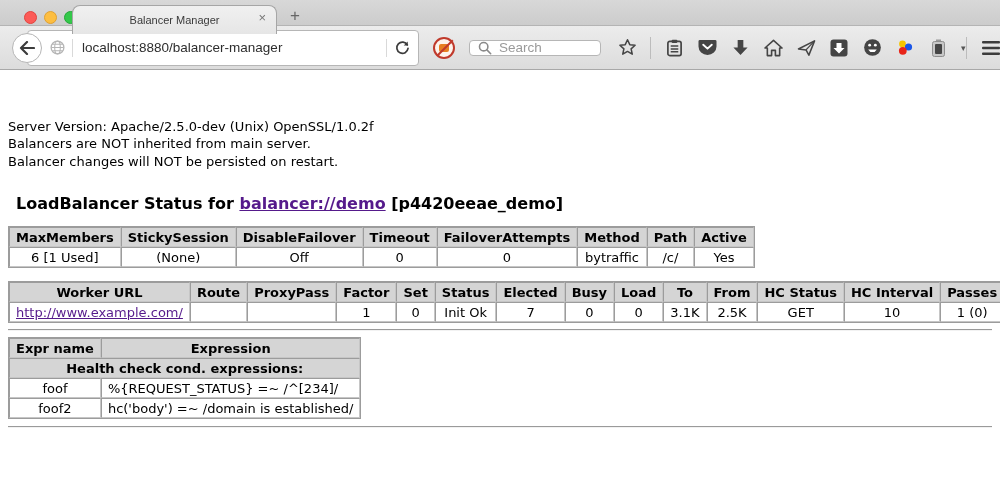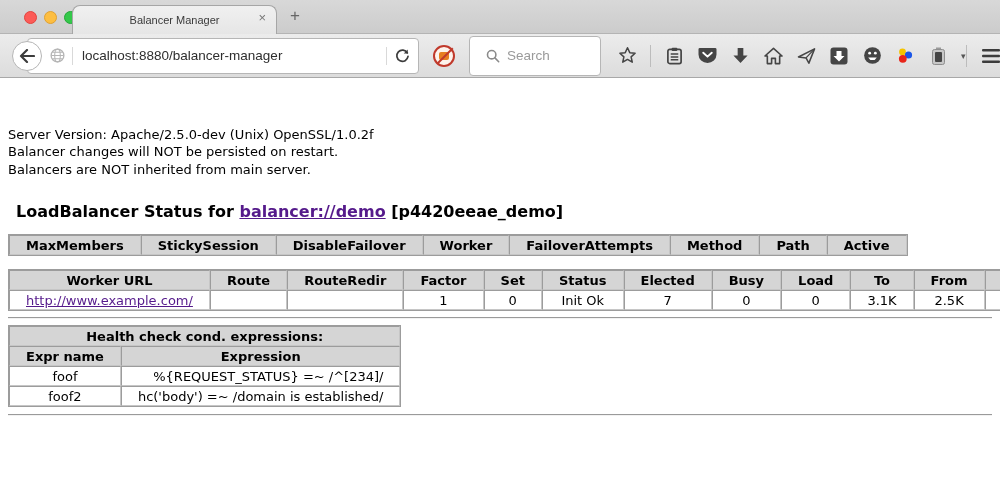--- a/index.html
+++ b/index.html
@@ -1,21 +1,21 @@
 <!DOCTYPE html>
 <html><head>
 <meta charset="utf-8">
 <style>
   * { box-sizing: border-box; margin: 0; padding: 0; }
   html, body { width: 1000px; height: 491px; overflow: hidden; }
   body { font-family: "DejaVu Sans", sans-serif; background: #fff; }
 
   
   .tab-bar {
-    position: relative; height: 34px;
+    position: relative; height: 26px;
     background: linear-gradient(#d8d8d8, #cccccc);
     border-bottom: 1px solid #b4b4b4;
   }
   .traffic { position: absolute; top: 11px; left: 24px; display: flex; gap: 7px; }
   .light { width: 13px; height: 13px; border-radius: 50%; }
   .light.red    { background: #fc5b57; border: 0.5px solid #e2433e; }
   .light.yellow { background: #fdbe41; border: 0.5px solid #e0a131; }
   .light.green  { background: #34c84a; border: 0.5px solid #23a737; }
 
   .tab {
@@ -59,48 +59,48 @@
   .reload { display: flex; align-items: center; padding: 0 8px; border-left: 1px solid #d9d9d9; height: 18px; color: #3c3c3c; }
 
   .block-icon {
     width: 22px; height: 22px; border-radius: 50%; border: 2px solid #c0392b;
     margin-left: 14px; position: relative; background: #fdf3ec; flex: 0 0 auto;
   }
   .block-icon .blob { position: absolute; left: 4px; top: 5px; width: 10px; height: 8px; background: #e67e22; border-radius: 2px; }
   .block-icon .slash { position: absolute; left: 9px; top: -2px; width: 2px; height: 22px; background: #c0392b; transform: rotate(45deg); }
 
   .search-box {
-    display: flex; align-items: center; height: 40px; width: 132px;
+    display: flex; align-items: center; height: 16px; width: 132px;
     background: #fff; border: 1px solid #b6b6b6; border-radius: 4px;
-    margin-left: 14px; padding: 0 16px; flex: 0 0 auto;
+    margin-left: 14px; padding: 0 8px; flex: 0 0 auto;
   }
   .search-box .ph { font-family: "Liberation Sans", sans-serif; font-size: 13.5px; color: #9a9a9a; margin-left: 7px; }
 
   .tool-icons { display: flex; align-items: center; margin-left: 16px; gap: 13px; color: #454545; }
   .ticon { display: flex; align-items: center; justify-content: center; width: 20px; height: 20px; }
   .vsep { width: 1px; height: 22px; background: #bcbcbc; }
   .caret { font-size: 9px; color: #555; }
   .right-icons { margin-left: auto; display: flex; align-items: center; gap: 14px; }
 
   
   .page { padding: 8px; color: #000; }
   .page h1 { font-size: 24px; font-weight: bold; margin: 14px 0 14px; letter-spacing: 0; }
   .server-info { font-size: 13px; line-height: 17.4px; margin-top: 40px; }
   .lb-heading { font-size: 16px; font-weight: bold; margin: 24px 8px 13px; }
   a.plink { color: #551a8b; text-decoration: underline; }
 
   table.tbl { border-collapse: separate; border-spacing: 0; font-size: 13px; border: 1px solid #9c9c9c; }
-  table.tbl th, table.tbl td { border: 1px solid #c6c6c6; border-top-color: #9c9c9c; border-left-color: #9c9c9c; padding: 1px 16px; text-align: center; height: 20px; white-space: nowrap; }
+  table.tbl th, table.tbl td { border: 1px solid #c6c6c6; border-top-color: #9c9c9c; border-left-color: #9c9c9c; padding: 1px 6px; text-align: center; height: 20px; white-space: nowrap; }
   table.tbl th { background: #d5d5d5; font-weight: bold; }
   td.left { text-align: left; }
 
   .worker-table { margin-top: 13px; }
   hr.rule { border: 0; border-top: 1px solid #9a9a9a; border-bottom: 1px solid #f2f2f2; margin: 6px 0 6px; }
   hr.bottom-rule { margin-top: 7px; }
-  .health-table td.expr { text-align: right; }
+  .health-table td.expr { text-align: left; }
 </style>
 </head>
 <body>
 
 <div class="tab-bar">
   <div class="traffic">
     <div class="light red"></div>
     <div class="light yellow"></div>
     <div class="light green"></div>
   </div>
@@ -223,47 +223,57 @@
         </svg>
     </span>
 
   </div>
 </div>
 
 <div class="page">
 
   <div class="server-info">
     <div>Server Version: Apache/2.5.0-dev (Unix) OpenSSL/1.0.2f</div>
+    <div>Balancers are NOT inherited from main server.</div>
     <div>Balancer changes will NOT be persisted on restart.</div>
-    <div>Balancers are NOT inherited from main server.</div>
   </div>
 
   <div class="lb-heading"><span>LoadBalancer Status for </span><a class="plink" href="#">balancer://demo</a><span> [p4420eeae_demo]</span></div>
 
   <table class="tbl balancer-table">
     <tbody>
         <tr>
       <th>MaxMembers</th>
       <th>StickySession</th>
       <th>DisableFailover</th>
-      <th>Worker</th>
+      <th>Timeout</th>
       <th>FailoverAttempts</th>
       <th>Method</th>
       <th>Path</th>
       <th>Active</th>
+    </tr>
+    <tr>
+      <td>6 [1 Used]</td>
+      <td>(None)</td>
+      <td>Off</td>
+      <td>0</td>
+      <td>0</td>
+      <td>bytraffic</td>
+      <td>/c/</td>
+      <td>Yes</td>
     </tr>
   </tbody>
     </table>
 
   <table class="tbl worker-table">
     <tbody>
         <tr>
       <th style="width:178px">Worker URL</th>
       <th>Route</th>
-      <th>RouteRedir</th>
+      <th>ProxyPass</th>
       <th>Factor</th>
       <th>Set</th>
       <th>Status</th>
       <th>Elected</th>
       <th>Busy</th>
       <th>Load</th>
       <th>To</th>
       <th>From</th>
       <th>HC Status</th>
       <th>HC Interval</th>
@@ -288,27 +298,27 @@
 
     </tr>
   </tbody>
     </table>
 
   <hr class="rule">
 
   <table class="tbl health-table">
     <tbody>
         <tr>
-      <th colspan="2">Health check cond. expressions:</th>
-    </tr>
-    <tr>
       <th style="width:86px">Expr name</th>
       <th style="width:226px">Expression</th>
     </tr>
     <tr>
+      <th colspan="2">Health check cond. expressions:</th>
+    </tr>
+    <tr>
       <td>foof</td>
       <td class="expr">%{REQUEST_STATUS} =~ /^[234]/</td>
     </tr>
     <tr>
       <td>foof2</td>
       <td class="expr">hc('body') =~ /domain is established/</td>
     </tr>
   </tbody>
     </table>
 

